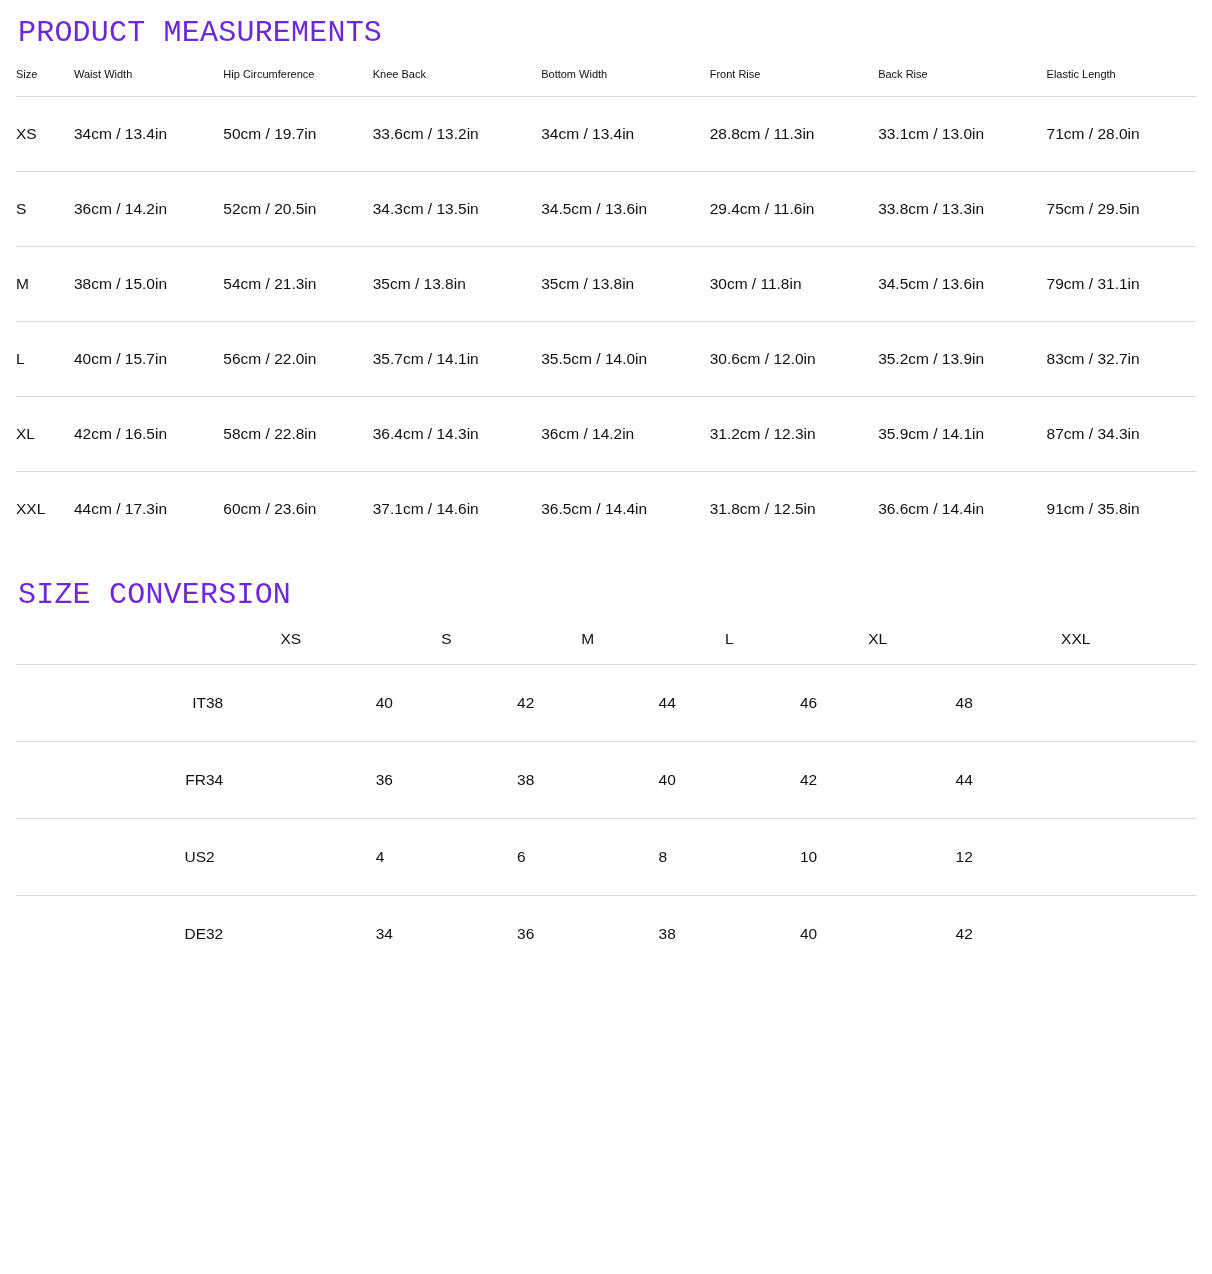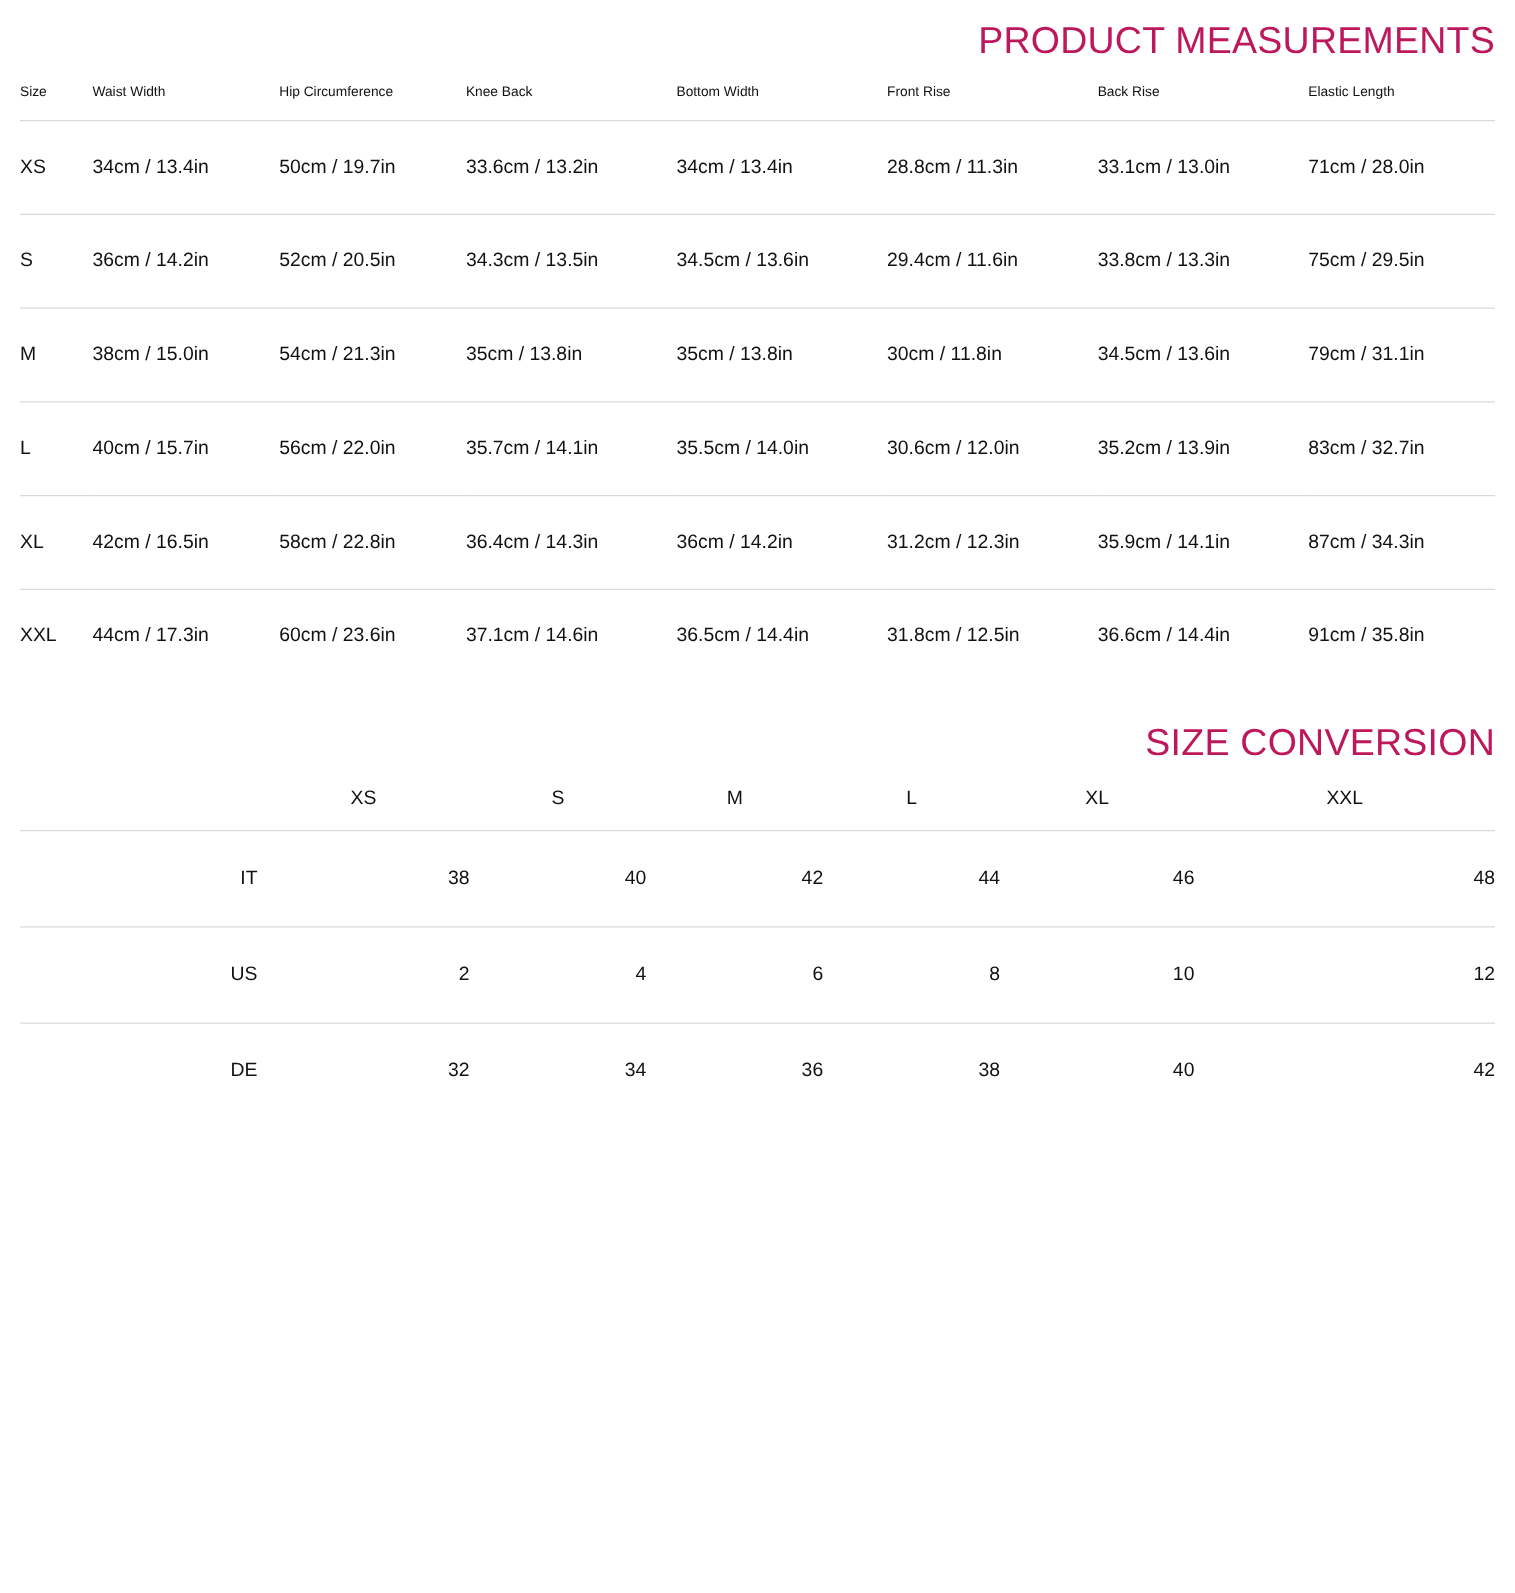--- a/index.html
+++ b/index.html
@@ -11,27 +11,26 @@
   body {
     width: 1212px;
     min-height: 1274px;
     font-family: "Liberation Sans", sans-serif;
     color: #1a1a1a;
   }
   .page {
     padding: 8px 16px 0 16px;
   }
   h2.section-title {
-    font-family: Liberation Sans, sans-serif;
+    font-family: Liberation Mono, monospace;
     font-weight: 400;
     font-size: 30px;
     letter-spacing: 0.2px;
     margin: 8px 0 14px 2px;
-    color: #be185d;
-    text-align: right;
+    color: #6d28d9;
   }
   h2.section-title.second {
     margin-top: 32px;
   }
   table {
     width: 100%;
     border-collapse: collapse;
     font-size: 15.5px;
   }
   table.measurements th,
@@ -71,21 +70,21 @@
     border-bottom: 1px solid #d9d9d9;
     text-align: center;
   }
   table.conversion thead th.row-label-head {
     text-align: left;
     width: 190px;
   }
   table.conversion tbody td {
     padding: 29px 0 29px 0;
     border-bottom: 1px solid #d9d9d9;
-    text-align: right;
+    text-align: left;
     color: #111;
   }
   table.conversion tbody td.row-label {
     text-align: right;
     width: 190px;
   }
   table.conversion tbody tr:last-child td {
     border-bottom: none;
   }
 </style>
@@ -191,20 +190,29 @@
       <tr>
         <td class="row-label">IT</td>
         <td>38</td>
         <td>40</td>
         <td>42</td>
         <td>44</td>
         <td>46</td>
         <td>48</td>
       </tr>
       <tr>
+        <td class="row-label">FR</td>
+        <td>34</td>
+        <td>36</td>
+        <td>38</td>
+        <td>40</td>
+        <td>42</td>
+        <td>44</td>
+      </tr>
+      <tr>
         <td class="row-label">US</td>
         <td>2</td>
         <td>4</td>
         <td>6</td>
         <td>8</td>
         <td>10</td>
         <td>12</td>
       </tr>
       <tr>
         <td class="row-label">DE</td>

